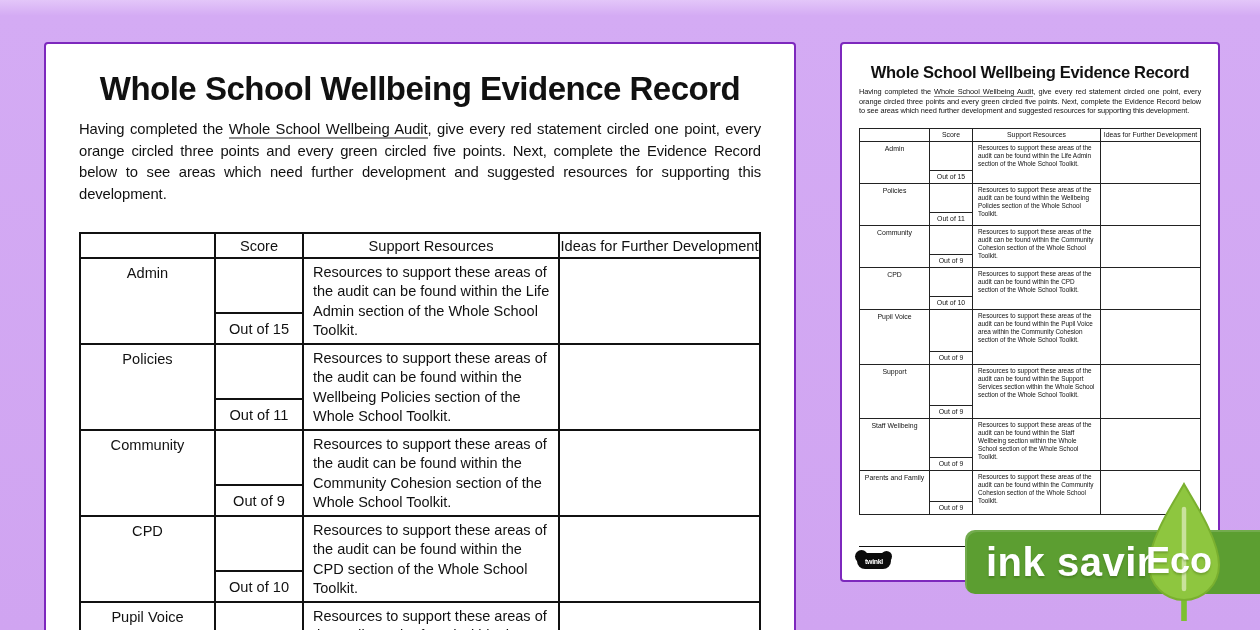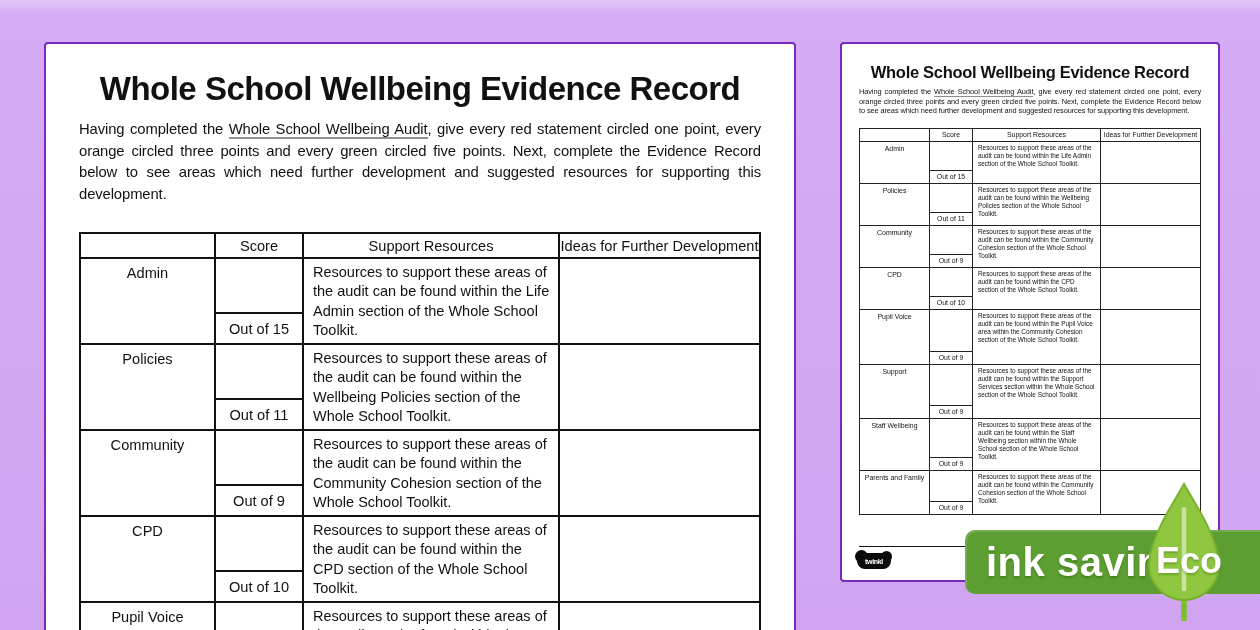--- a/index.html
+++ b/index.html
@@ -131,21 +131,21 @@
     position: absolute; left: 21px; top: 50%; transform: translateY(-50%);
     color: #fff; font-size: 40px; font-weight: bold; letter-spacing: 0.5px;
     text-shadow: 0 2px 2px rgba(40, 80, 10, 0.35);
   }
   .eco-leaf {
     position: absolute; left: 1144px; top: 481px; width: 80px; height: 142px;
     z-index: 6;
   }
   .eco-text {
     position: absolute; left: 1146px; top: 540px; width: 76px;
-    text-align: right; color: #fff; font-size: 36px; font-weight: bold;
+    text-align: left; color: #fff; font-size: 36px; font-weight: bold;
     z-index: 7;
     text-shadow: 0 2px 2px rgba(60, 100, 20, 0.35);
   }
 </style>
 </head>
 <body>
 
 <div class="page page-main">
   <div class="m-title">Whole School Wellbeing Evidence Record</div>
   <div class="m-intro"><span>Having completed the </span><span class="audit-link">Whole School Wellbeing Audit</span><span>, give every red statement circled one point, every orange circled three points and every green circled five points. Next, complete the Evidence Record below to see areas which need further development and suggested resources for supporting this development.</span></div>

